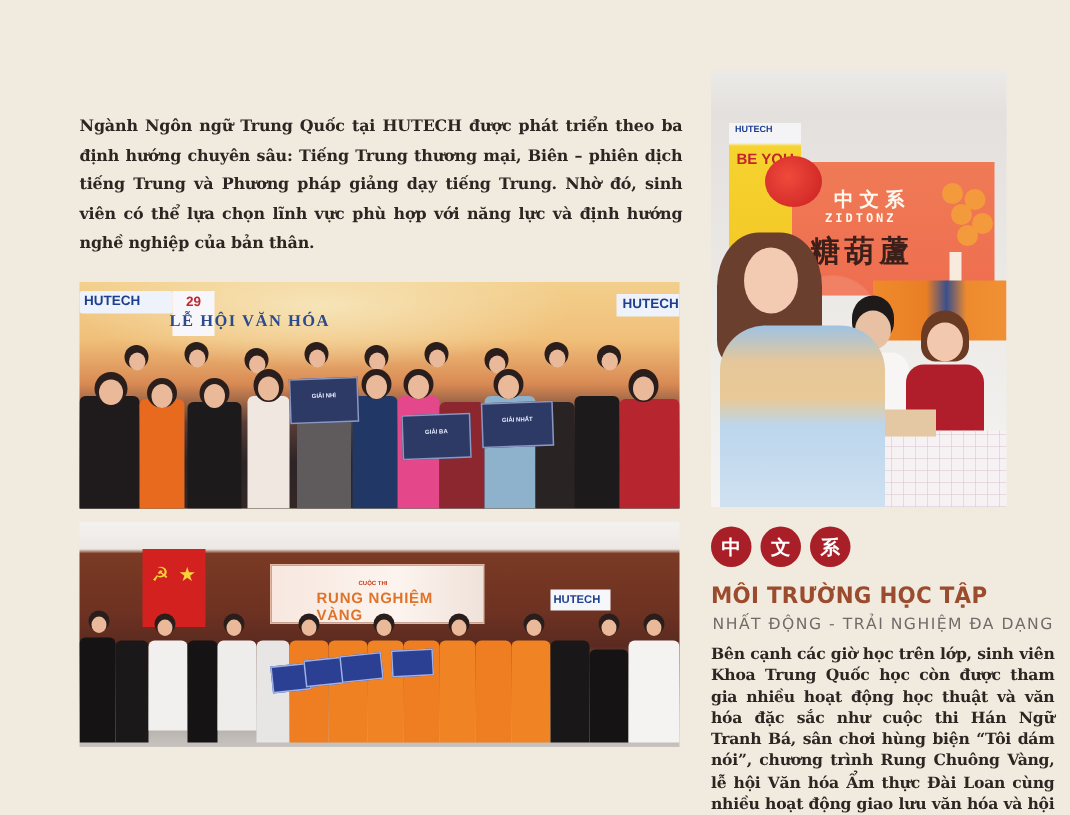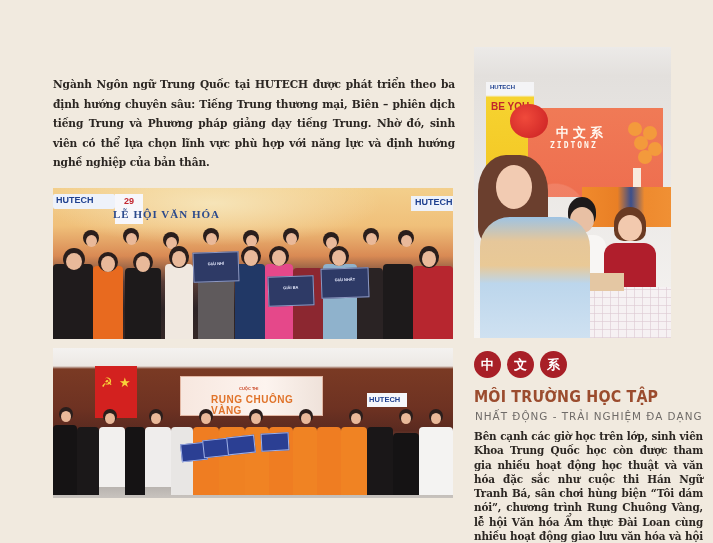--- a/index.html
+++ b/index.html
@@ -319,21 +319,21 @@
   </div>
 </div>
 
 <div class="photo" id="photo-contest">
   <div class="flag">
     <span style="left:6px;">☭</span>
       <span style="left:24px;">★</span>
   </div>
   <div class="stage-banner">
     <span class="t1">CUỘC THI</span>
-    <span class="t2">RUNG CHUÔNG VÀNG</span>
+    <span class="t2">RUNG NGHIỆM VÀNG</span>
   </div>
   <div class="hutech-sign">
     <span>HUTECH</span>
   </div>
   <div class="crowd" style="top:55px;">
     <div class="body" style="left:0;top:22px;width:24px;height:70px;background:#151314;"></div>
     <div class="body" style="left:24px;top:24px;width:22px;height:68px;background:#1b1819;"></div>
     <div class="body" style="left:46px;top:24px;width:26px;height:60px;background:#f2f0ee;"></div>
     <div class="body" style="left:72px;top:24px;width:20px;height:68px;background:#151314;"></div>
     <div class="body" style="left:92px;top:24px;width:26px;height:60px;background:#efedec;"></div>
@@ -374,20 +374,21 @@
 </div>
 
 <div class="photo" id="photo-booth">
   <div class="poster">
     <span class="logo">HUTECH</span>
     <span class="be">BE YOU</span>
   </div>
   <div class="booth-banner">
     <span class="zh">中文系</span>
     <span class="zh2">ZIDTONZ</span>
+    <span class="zh3">糖葫蘆</span>
     <div class="orange" style="left:100px;top:14px;"></div>
     <div class="orange" style="left:115px;top:18px;"></div>
     <div class="orange" style="left:106px;top:28px;"></div>
     <div class="orange" style="left:120px;top:34px;"></div>
     <div class="orange" style="left:110px;top:42px;"></div>
     <div class="tower"></div>
   </div>
   <div class="lantern"></div>
   <div class="orange-shirts"></div>
   <div class="boy">

